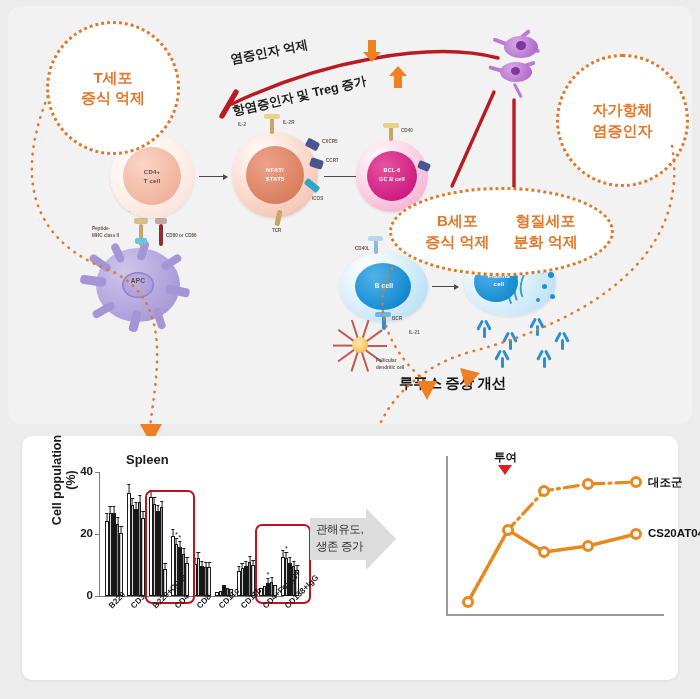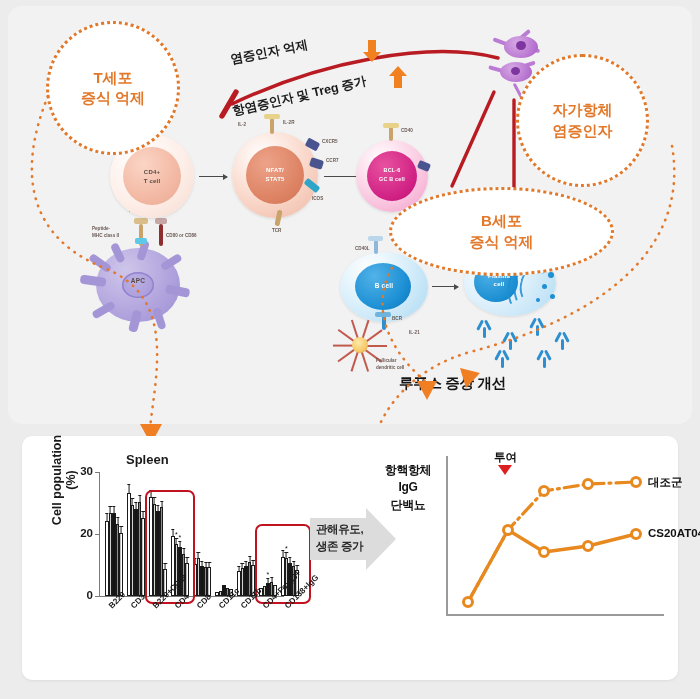--- a/index.html
+++ b/index.html
@@ -101,21 +101,21 @@
 
   .arrow-txt{position:absolute;color:#1a1a1a;font-weight:bold;white-space:nowrap;}
   .t-supp{font-size:12.5px;left:230px;top:44px;transform:rotate(-11deg);}
   .t-incr{font-size:12.5px;left:231px;top:88px;transform:rotate(-13deg);}
 
   
   .bubble{position:absolute;background:#fff;border:3px dotted #e2782a;
           display:flex;align-items:center;justify-content:center;text-align:center;
           color:#e2782a;font-weight:bold;line-height:1.35;}
   .b-tcell{left:46px;top:21px;width:128px;height:128px;border-radius:50%;font-size:15px;}
-  .b-auto{left:516px;top:54px;width:127px;height:127px;border-radius:50%;font-size:15px;}
+  .b-auto{left:556px;top:54px;width:127px;height:127px;border-radius:50%;font-size:15px;}
   .b-bplasma{left:389px;top:187px;width:219px;height:83px;border-radius:50%;font-size:15px;
              gap:24px;}
   .b-bplasma span{display:block;}
 
   
   .dot-svg{position:absolute;left:0;top:0;width:700px;height:699px;pointer-events:none;}
 
   
   .result{position:absolute;left:399px;top:374px;}
   .result-h{font-size:14.5px;font-weight:bold;color:#141414;letter-spacing:-.3px;}
@@ -146,21 +146,21 @@
   .f-hatch{background:repeating-linear-gradient(90deg,#bdbdbd 0 1px,#ffffff 1px 2px);}
   .errb{position:absolute;left:50%;width:.9px;background:#1a1a1a;transform:translateX(-50%);}
   .errc{position:absolute;left:50%;width:3.4px;height:.9px;background:#1a1a1a;transform:translateX(-50%);}
   .star{position:absolute;left:50%;transform:translateX(-50%);font-size:7px;color:#111;line-height:1;}
   .xlab{position:absolute;font-size:8.2px;font-weight:bold;color:#1a1a1a;
         transform:rotate(-45deg);transform-origin:0 0;white-space:nowrap;}
   .redbox{position:absolute;border:2.4px solid #c1121f;border-radius:7px;}
 
   
   .chev{position:absolute;left:288px;top:72px;width:86px;height:62px;}
-  .chev-txt{position:absolute;left:6px;top:13px;font-size:11.5px;font-weight:bold;
+  .chev-txt{position:absolute;left:6px;top:13px;font-size:11.5px;font-weight:normal;
             color:#2b2b2b;line-height:1.45;letter-spacing:-.4px;}
 
   
   .line-wrap{position:absolute;left:352px;top:12px;width:296px;height:212px;}
   .lc-ylab{position:absolute;left:0px;top:14px;width:68px;text-align:center;
            font-size:12px;font-weight:bold;color:#111;line-height:1.45;letter-spacing:-.4px;}
   .lc-plot{position:absolute;left:72px;top:8px;width:218px;height:160px;}
   .lc-axisL{position:absolute;left:0;top:0;width:2.2px;height:160px;background:#9a9a9a;}
   .lc-axisB{position:absolute;left:0;bottom:0;width:218px;height:2.2px;background:#9a9a9a;}
   .lc-dosing{position:absolute;font-size:11.5px;font-weight:bold;color:#111;}
@@ -368,20 +368,24 @@
         <span>자가항체</span><br>
         <span>염증인자</span>
       </div>
     </div>
 
     <div class="bubble b-bplasma">
       <div>
         <span>B세포</span>
         <span>증식 억제</span>
       </div>
+      <div>
+        <span>형질세포</span>
+        <span>분화 억제</span>
+      </div>
     </div>
 
     <div class="result">
       <div class="result-h">루푸스 증상 개선</div>
     </div>
   </div>
 
   <svg class="dot-svg" viewBox="0 0 700 699">
     <g fill="none" stroke="#e2782a" stroke-width="2.6" stroke-linecap="round" stroke-dasharray="0.5 7">
 
@@ -404,21 +408,21 @@
     <div class="bar-wrap">
       <div class="ylab">Cell population (%)</div>
       <div class="spleen">Spleen</div>
 
       <div class="bar-plot">
         <div class="axis-y"></div>
         <div class="axis-x"></div>
         <div class="tick" style="top:0px;"></div>
         <div class="tick" style="top:62px;"></div>
         <div class="tick" style="top:124px;"></div>
-        <div class="tick-lab" style="top:-7px;left:-32px;">30</div>
+        <div class="tick-lab" style="top:-7px;left:-32px;">40</div>
         <div class="tick-lab" style="top:55px;left:-32px;">20</div>
         <div class="tick-lab" style="top:117px;left:-32px;">0</div>
 
         <div class="grp" style="left:6px;">
           <div class="bar" style="height:75px;">
               <div class="errb" style="bottom:75px;height:7px;"></div>
               <div class="errc" style="bottom:82px;"></div>
               <div class="fill f-w"></div>
             </div>
           <div class="bar" style="height:83px;">
@@ -674,25 +678,20 @@
       <svg viewBox="0 0 86 62" width="86" height="62">
         <path d="M 0,10 L 56,10 L 56,0 L 86,31 L 56,62 L 56,52 L 0,52 Z" fill="#dcdcdc"></path>
       </svg>
       <div class="chev-txt">
         <span>관해유도,</span><br>
         <span>생존 증가</span>
       </div>
     </div>
 
     <div class="line-wrap">
-      <div class="lc-ylab">
-        <span>항핵항체</span><br>
-        <span>IgG</span><br>
-        <span>단백뇨</span>
-      </div>
 
       <div class="lc-plot">
         <div class="lc-axisL"></div>
         <div class="lc-axisB"></div>
 
         <div class="lc-dosing" style="left:48px;top:-6px;">투여</div>
         <div class="tri" style="left:52px;top:9px;"></div>
 
         <svg viewBox="0 0 218 160" width="218" height="160" style="position:absolute;left:0;top:0;">
 

